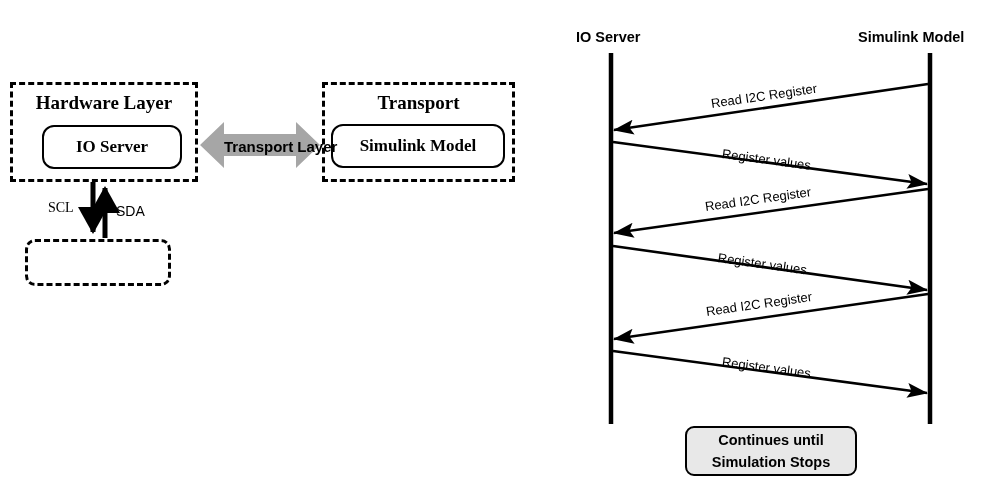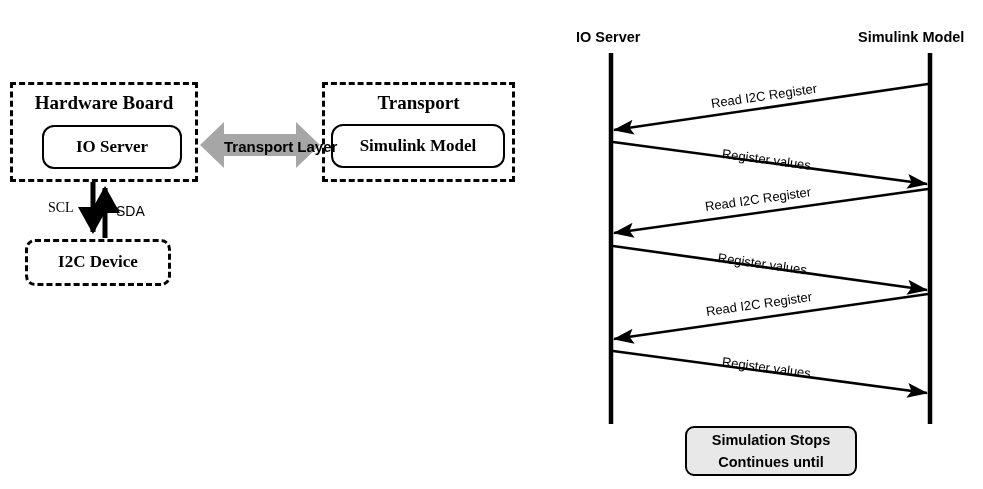--- a/index.html
+++ b/index.html
@@ -148,47 +148,46 @@
     <g>
       <line x1="928" y1="294" x2="614" y2="339" stroke="#000000" stroke-width="2.6" marker-end="url(#arrowBlack)"></line>
     </g>
 
     <g>
       <line x1="613" y1="351" x2="927" y2="393" stroke="#000000" stroke-width="2.6" marker-end="url(#arrowBlack)"></line>
     </g>
   </svg>
 
   <div class="dashed-box" style="left:10px; top:82px; width:188px; height:100px;"></div>
-  <div class="serif-label" style="left:10px; top:92px; width:188px; font-size:19px;">Hardware Board</div>
+  <div class="serif-label" style="left:10px; top:92px; width:188px; font-size:19px;">Hardware Layer</div>
   <div class="solid-round-box center-in" style="left:42px; top:125px; width:140px; height:44px;">
     <span class="serif-label" style="position:static; font-size:17px;">IO Server</span>
   </div>
 
   <div class="dashed-box" style="left:322px; top:82px; width:193px; height:100px;"></div>
   <div class="serif-label" style="left:322px; top:92px; width:193px; font-size:19px;">Transport</div>
   <div class="solid-round-box center-in" style="left:331px; top:124px; width:174px; height:44px;">
     <span class="serif-label" style="position:static; font-size:17px;">Simulink Model</span>
   </div>
 
   <div class="sans-label" style="left:224px; top:138px; width:72px; text-align:center; font-size:15px; font-weight:bold;">Transport Layer</div>
 
   <div class="sans-label" style="left:48px; top:200px; font-size:14px;font-family:Liberation Serif, serif;">SCL</div>
   <div class="sans-label" style="left:116px; top:203px; font-size:14px;">SDA</div>
 
   <div class="dashed-box rounded" style="left:25px; top:239px; width:146px; height:47px;"></div>
-  <div class="serif-label" style="left:25px; top:252px; width:146px; font-size:17px;">I2C Device</div>
 
   <div class="lifeline-title" style="left:576px; top:29px;">IO Server</div>
   <div class="lifeline-title" style="left:858px; top:29px;">Simulink Model</div>
 
   <div class="msg-label" style="left:711px; top:96px; transform: rotate(-8.3deg);">Read  I2C Register</div>
   <div class="msg-label" style="left:722px; top:146px; transform: rotate(7.6deg);">Register values</div>
   <div class="msg-label" style="left:705px; top:199px; transform: rotate(-8deg);">Read  I2C Register</div>
   <div class="msg-label" style="left:718px; top:250px; transform: rotate(8deg);">Register values</div>
   <div class="msg-label" style="left:706px; top:304px; transform: rotate(-8.1deg);">Read  I2C Register</div>
   <div class="msg-label" style="left:722px; top:354px; transform: rotate(7.6deg);">Register values</div>
 
   <div class="note-box" style="left:685px; top:426px; width:172px; height:50px;">
+    <span>Continues until</span>
     <span>Simulation Stops</span>
-    <span>Continues until</span>
   </div>
 
 </div>
 
 </body></html>

